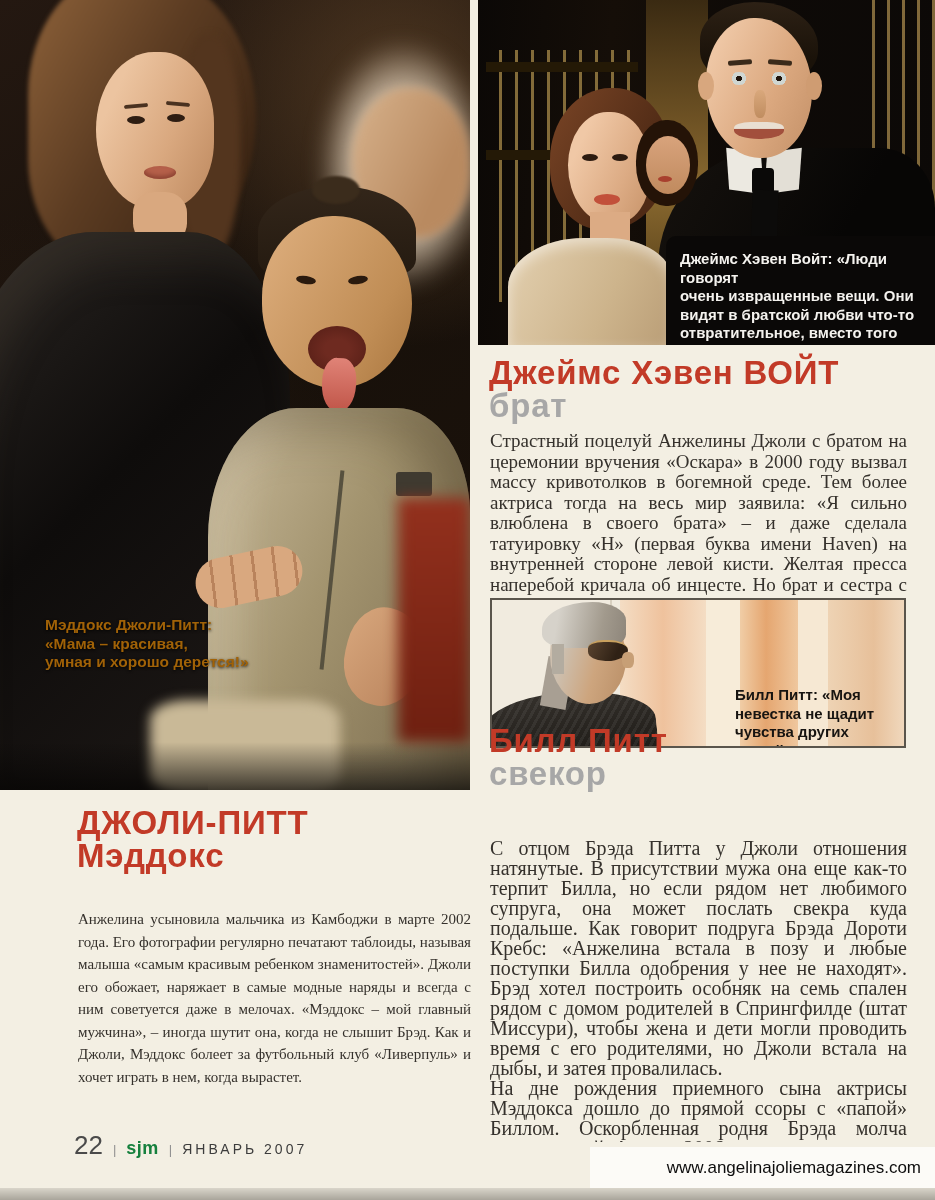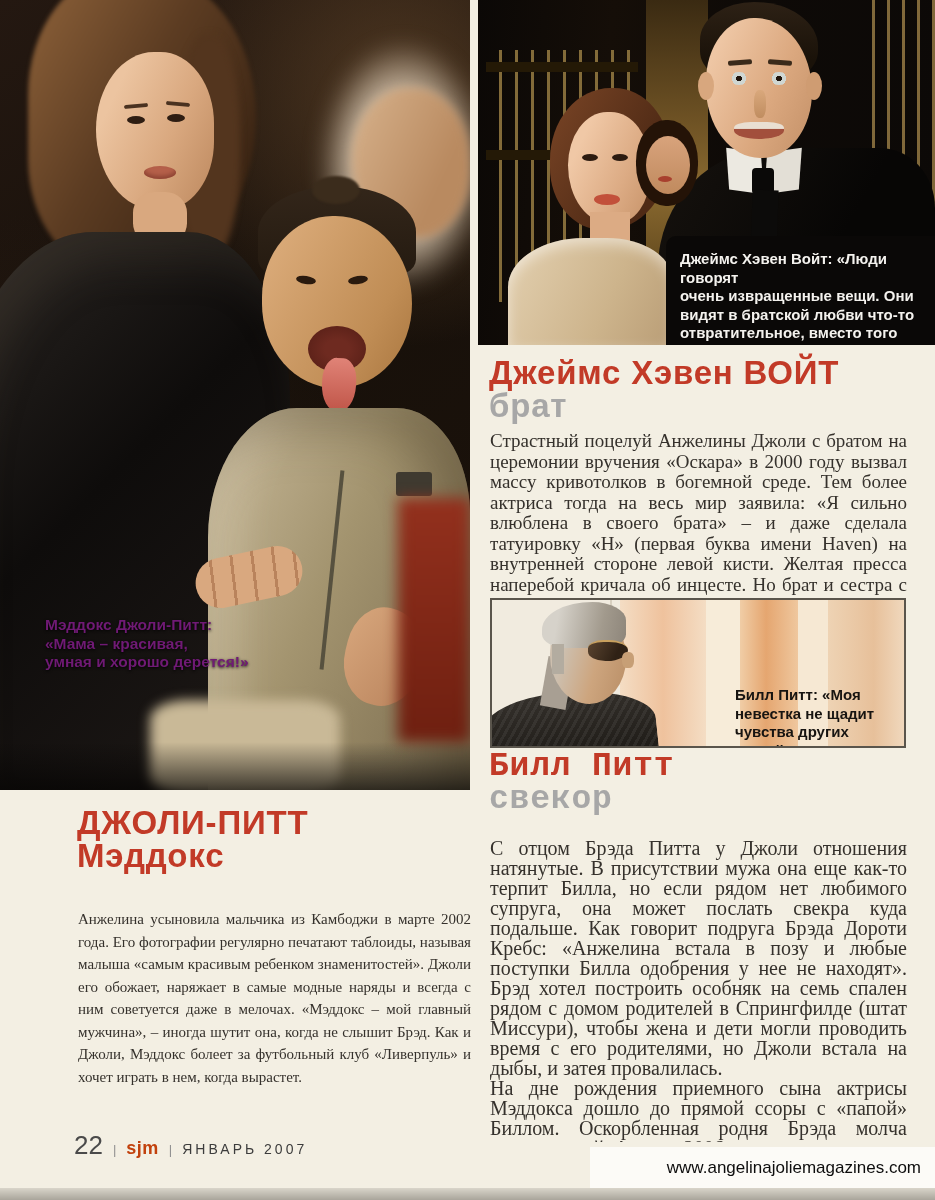--- a/index.html
+++ b/index.html
@@ -23,21 +23,21 @@
   .body{position:absolute;font-family:"Liberation Serif","DejaVu Serif",serif;
         color:var(--ink);text-align:justify;overflow:hidden;}
   .body p{margin:0;}
   #bodyMaddox{left:78px;top:908px;width:393px;font-size:15px;line-height:22.5px;max-height:205px;}
   #bodyJames{left:490px;top:431px;width:417px;font-size:19px;line-height:20.5px;max-height:164px;}
   #bodyBill{left:490px;top:838px;width:417px;font-size:20px;line-height:20px;max-height:304px;}
 
   
   .capt{position:absolute;font-family:"Liberation Sans",sans-serif;font-weight:700;
         white-space:pre-line;z-index:6;}
-  #captMaddox{left:45px;top:616px;width:240px;font-size:15.5px;line-height:18.5px;color:#701a75;
+  #captMaddox{left:45px;top:616px;width:240px;font-size:15.5px;line-height:18.5px;color:#a16207;
               text-shadow:0 1px 3px rgba(0,0,0,.9);}
   #captJames{left:202px;top:250px;width:245px;font-size:15px;line-height:18.6px;color:#f4f2ee;}
   #captBill{left:243px;top:86px;width:168px;font-size:15px;line-height:18.5px;color:#171411;}
 
   
   #photoL{left:0;top:0;width:470px;height:790px;}
   .pl-bg{inset:0;background:
       radial-gradient(420px 420px at 85% 12%, rgba(120,85,50,.55), transparent 60%),
       radial-gradient(500px 600px at 10% 80%, rgba(40,28,18,.8), transparent 70%),
       linear-gradient(150deg,#241811 0%,#17100a 45%,#1d130b 100%);}
@@ -156,21 +156,21 @@
   .pb-sb{left:60px;top:44px;width:12px;height:30px;background:#b3aca0;}
   .pb-glasses{left:96px;top:40px;width:40px;height:19px;border-radius:45% 55% 60% 50%;
       background:linear-gradient(115deg,#5a4430,#2f2115 70%);border-top:2px solid #c9a15e;}
   .pb-nose{left:130px;top:52px;width:12px;height:16px;border-radius:40%;background:#c79f76;}
 
   
   #footer{position:absolute;left:74px;top:1130px;display:flex;align-items:baseline;gap:10px;
       font-family:"Liberation Sans",sans-serif;}
   .f-num{font-size:26px;color:#4a4a4a;}
   .f-sep{font-size:13px;color:#8f8f8f;}
-  .f-logo{font-size:18px;font-weight:700;color:#c2410c;letter-spacing:.5px;}
+  .f-logo{font-size:18px;font-weight:700;color:#15803d;letter-spacing:.5px;}
   .f-issue{font-size:14px;color:#3c3c3c;letter-spacing:3px;}
   #urlstrip{position:absolute;left:590px;top:1147px;width:345px;height:41px;background:#fcfbf7;
       display:flex;align-items:center;justify-content:flex-end;padding-right:14px;box-sizing:border-box;z-index:7;}
   #urlstrip span{font-family:"Liberation Sans",sans-serif;font-size:17px;color:#0d0d0d;}
   #pageedge{position:absolute;left:0;top:1188px;width:935px;height:12px;
       background:linear-gradient(180deg,#d9d5ca,#a9a59b);}
 </style>
 </head>
 <body>
 
@@ -271,21 +271,21 @@
     <div class="pb-head"></div>
     <div class="pb-hair"></div>
     <div class="pb-sb"></div>
     <div class="pb-glasses"></div>
     <div class="pb-nose"></div>
     <div class="capt" id="captBill">Билл Питт: «Моя
 невестка не щадит
 чувства других людей»</div>
   </div>
 
-  <div class="head" style="left:489px;top:750px;font-family:Liberation Mono, monospace;">
+  <div class="head" style="left:489px;top:724px;">
     <div class="t-red">Билл Питт</div>
     <div class="t-gray">свекор</div>
   </div>
   <div class="body" id="bodyBill">
     <p>С отцом Брэда Питта у Джоли отношения натянутые. В присутствии мужа она еще как-то терпит Билла, но если рядом нет любимого супруга, она может послать свекра куда подальше. Как говорит подруга Брэда Дороти Кребс: «Анжелина встала в позу и любые поступки Билла одобрения у нее не находят». Брэд хотел построить особняк на семь спален рядом с домом родителей в Спрингфилде (штат Миссури), чтобы жена и дети могли проводить время с его родителями, но Джоли встала на дыбы, и затея провалилась.</p>
     <p>На дне рождения приемного сына актрисы Мэддокса дошло до прямой ссоры с «папой» Биллом. Оскорбленная родня Брэда молча уехала домой. А в мае 2006 года после рождения малышки Шило Нувель свекор прислал в подарок комплект красивых розовых платьев и ползунков. Джоли выбросила их в помойку со словами: «Я хочу, чтобы мои дети были одеты красиво».</p>
   </div>
 
   <div class="head" style="left:77px;top:806px;">
     <div class="t-red">ДЖОЛИ-ПИТТ</div>

